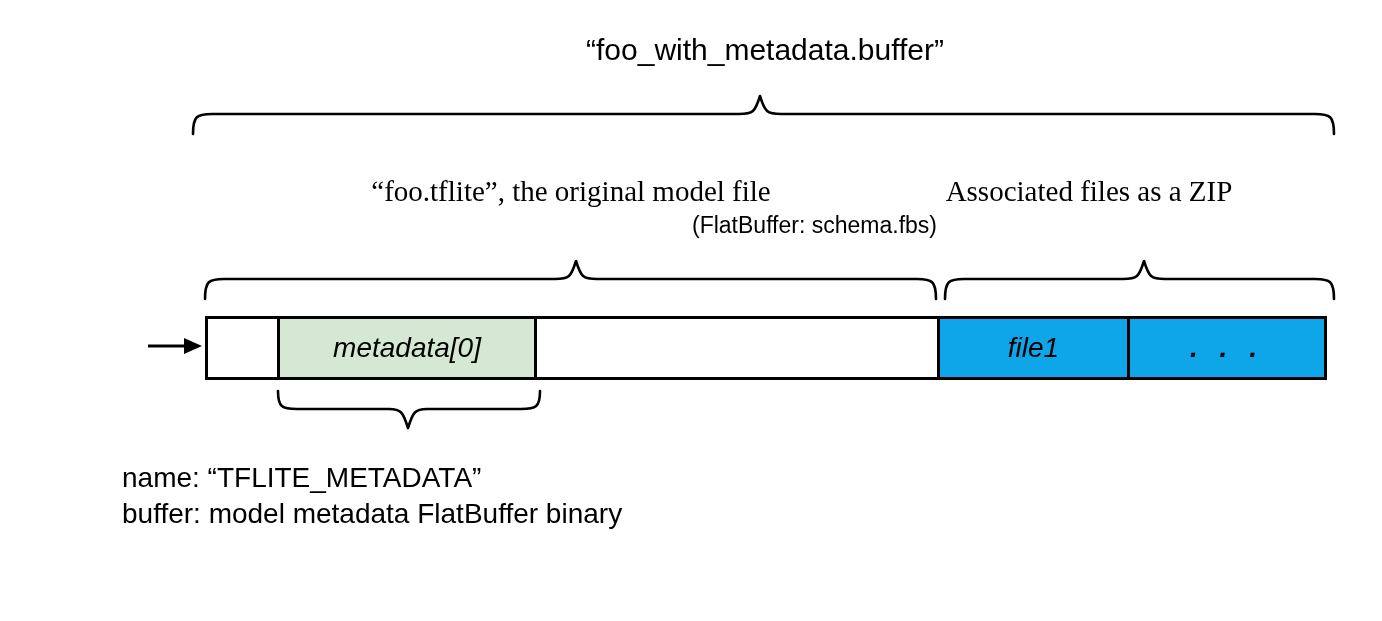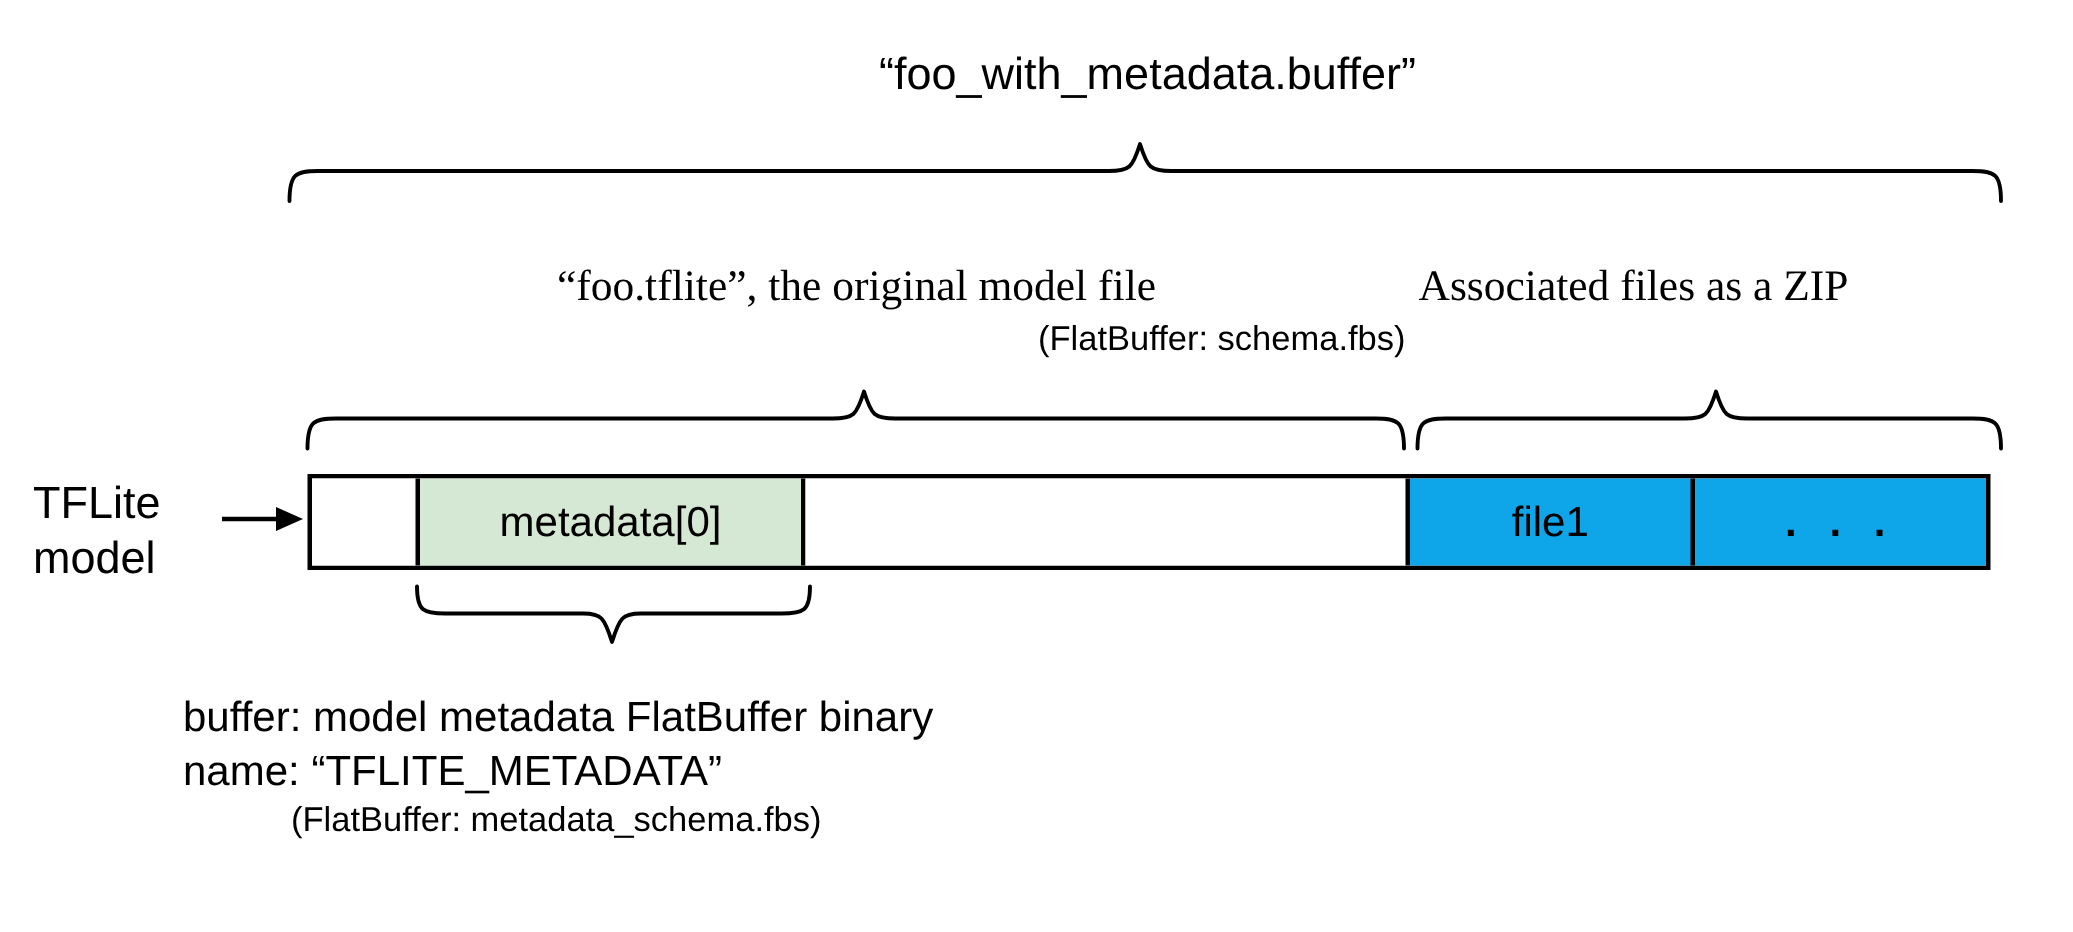--- a/index.html
+++ b/index.html
@@ -34,20 +34,21 @@
   .t-left      { font-size: 30px; line-height: 1.22; }
   .t-note      { font-size: 28px; line-height: 1.28; }
   .t-note-sub  { font-size: 23px; }
 
   
   #bar {
     box-sizing: border-box;
     display: flex;
     border: 3px solid #000000;
     background: #ffffff;
+    font-style: italic;
   }
   .cell {
     box-sizing: border-box;
     display: flex;
     align-items: center;
     justify-content: center;
     height: 100%;
     background: #ffffff;
   }
   .cell.div-right { border-right: 3px solid #000000; }
@@ -115,24 +116,20 @@
         M 3 41
         C 3 23, 7 21, 22 21
         L 181 21
         C 195 21, 197 19, 202 3
         C 207 19, 209 21, 223 21
         L 373 21
         C 388 21, 392 23, 392 41"></path>
     </svg>
   </div>
 
-  <div class="abs txt t-left" style="left:22px; top:318px;">
-    <div>TFLite</div>
-    <div>model</div>
-  </div>
 
   <div class="abs" style="left:148px; top:334px;">
     <svg width="54" height="24" viewBox="0 0 54 24" aria-hidden="true">
       <line class="arrow-line" x1="0" y1="12" x2="38" y2="12"></line>
       <polygon class="arrow-head" points="36,4 54,12 36,20"></polygon>
     </svg>
   </div>
 
   <div id="bar" class="abs" style="left:205px; top:316px; width:1122px; height:64px;">
 
@@ -164,18 +161,17 @@
         C 3 19, 7 21, 22 21
         L 114 21
         C 126 21, 128 24, 133 40
         C 138 24, 140 21, 152 21
         L 246 21
         C 261 21, 265 19, 265 3"></path>
     </svg>
   </div>
 
   <div class="abs txt t-note" style="left:122px; top:460px;">
+    <div>name: “TFLITE_METADATA”</div>
     <div>buffer: model metadata FlatBuffer binary</div>
-    <div>name: “TFLITE_METADATA”</div>
-    <div class="t-note-sub" style="padding-left:72px;">(FlatBuffer: metadata_schema.fbs)</div>
   </div>
 
 </div>
 
 </body></html>

